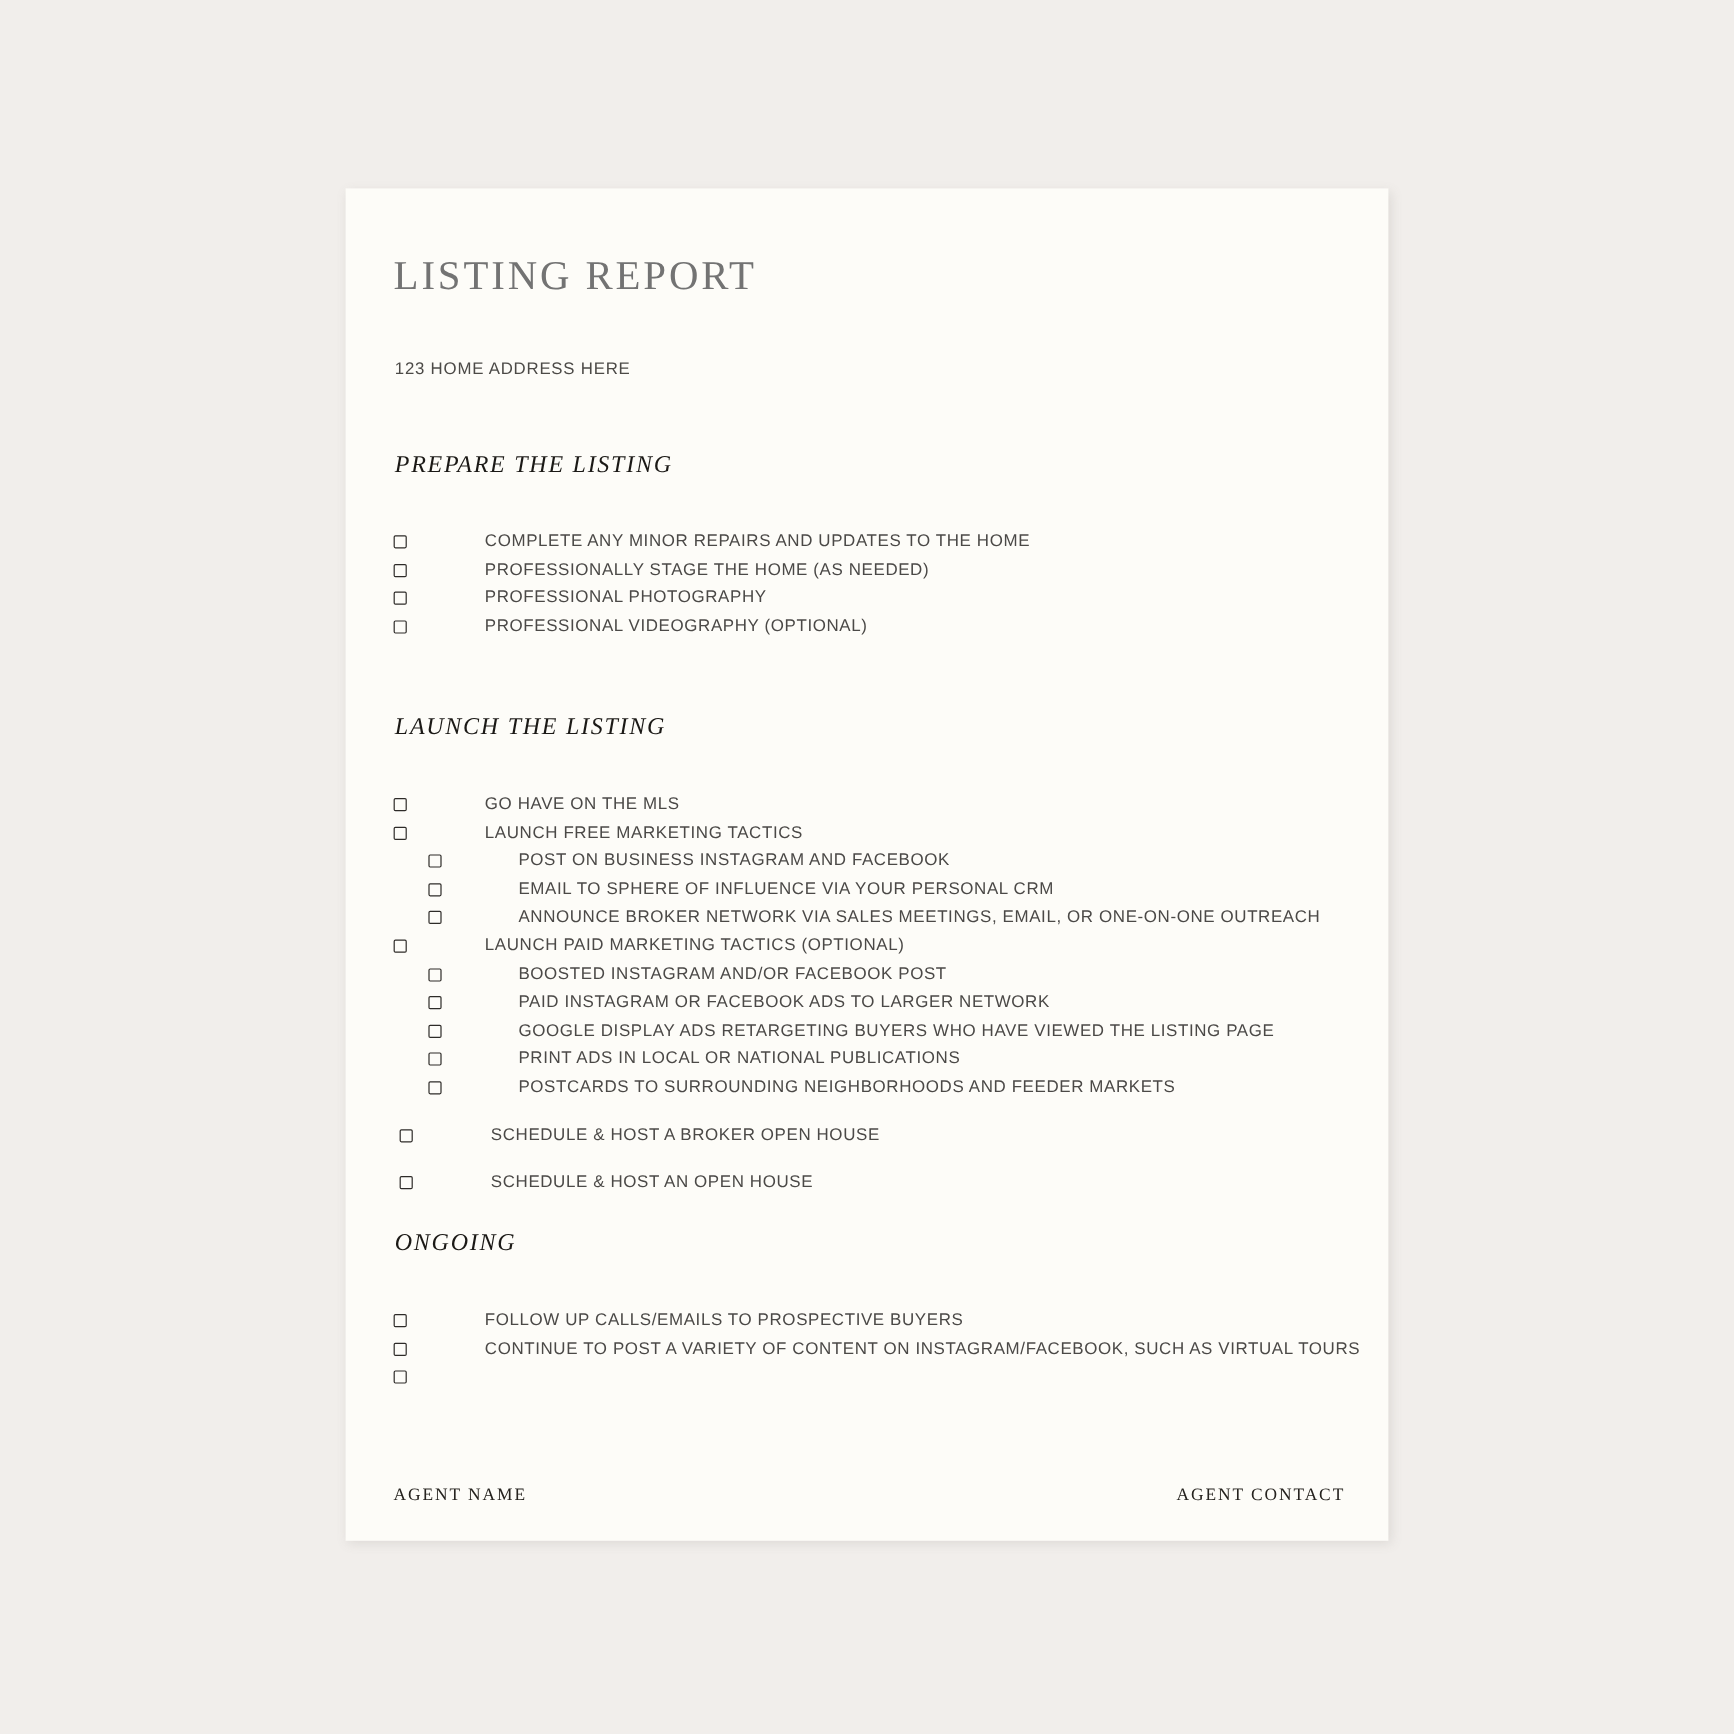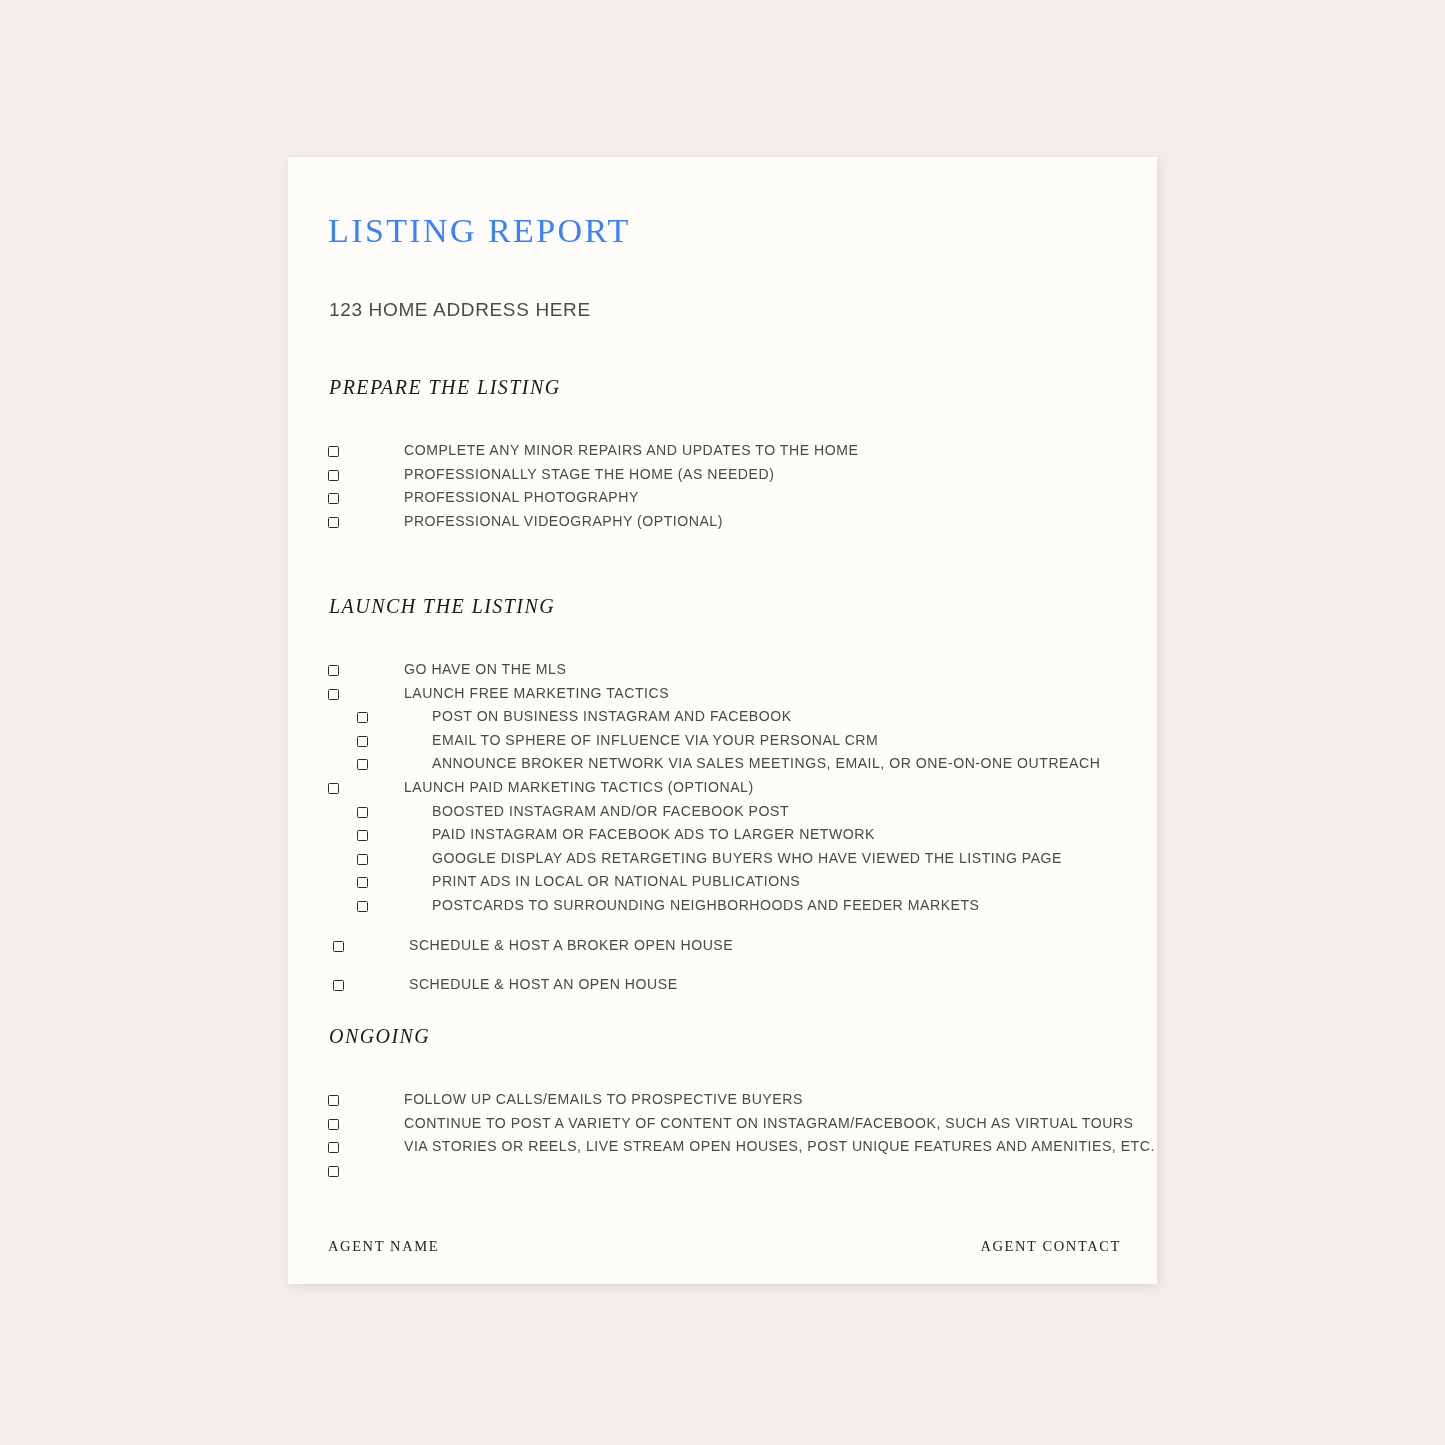--- a/index.html
+++ b/index.html
@@ -44,31 +44,31 @@
 
   
   .doc-title {
     position: absolute;
     left: 0;
     top: 57px;
     font-family: "Liberation Serif", "DejaVu Serif", serif;
     font-size: 34px;
     font-weight: 400;
     letter-spacing: 2.4px;
-    color: #3b82f6;
+    color: #737373;
     white-space: nowrap;
     line-height: 1;
   }
 
   
   .doc-address {
     position: absolute;
     left: 1px;
     top: 143px;
-    font-size: 19px;
+    font-size: 14px;
     font-weight: 400;
     letter-spacing: 0.65px;
     color: #4c4a47;
     white-space: nowrap;
     line-height: 1;
   }
 
   
   .section {
     position: absolute;
@@ -250,24 +250,20 @@
             <div class="row">
               <span class="cbox"></span>
               <span class="row-label">FOLLOW UP CALLS/EMAILS TO PROSPECTIVE BUYERS</span>
             </div>
             <div class="row">
               <span class="cbox"></span>
               <span class="row-label">CONTINUE TO POST A VARIETY OF CONTENT ON INSTAGRAM/FACEBOOK, SUCH AS VIRTUAL TOURS</span>
             </div>
             <div class="row">
               <span class="cbox"></span>
-              <span class="row-label">VIA STORIES OR REELS, LIVE STREAM OPEN HOUSES, POST UNIQUE FEATURES AND AMENITIES, ETC.</span>
-            </div>
-            <div class="row">
-              <span class="cbox"></span>
             </div>
           </div>
       </div>
 
       <div class="footer">
         <div class="footer-text">AGENT NAME</div>
         <div class="footer-text footer-right">AGENT CONTACT</div>
       </div>
 
     </div>

